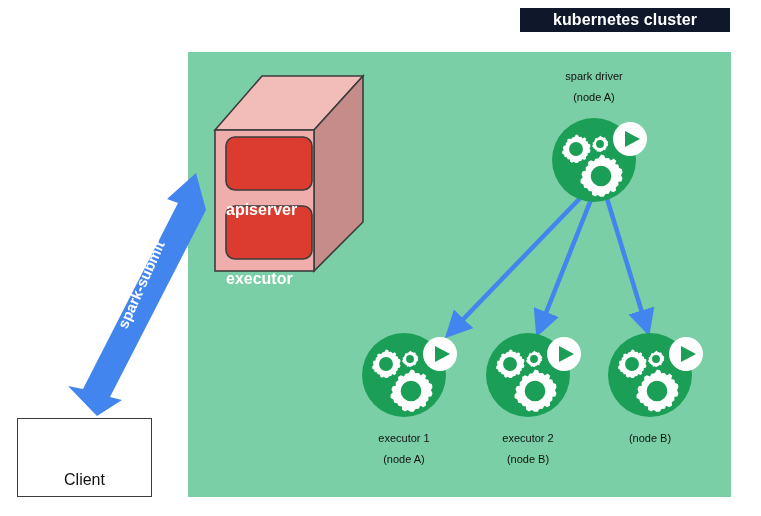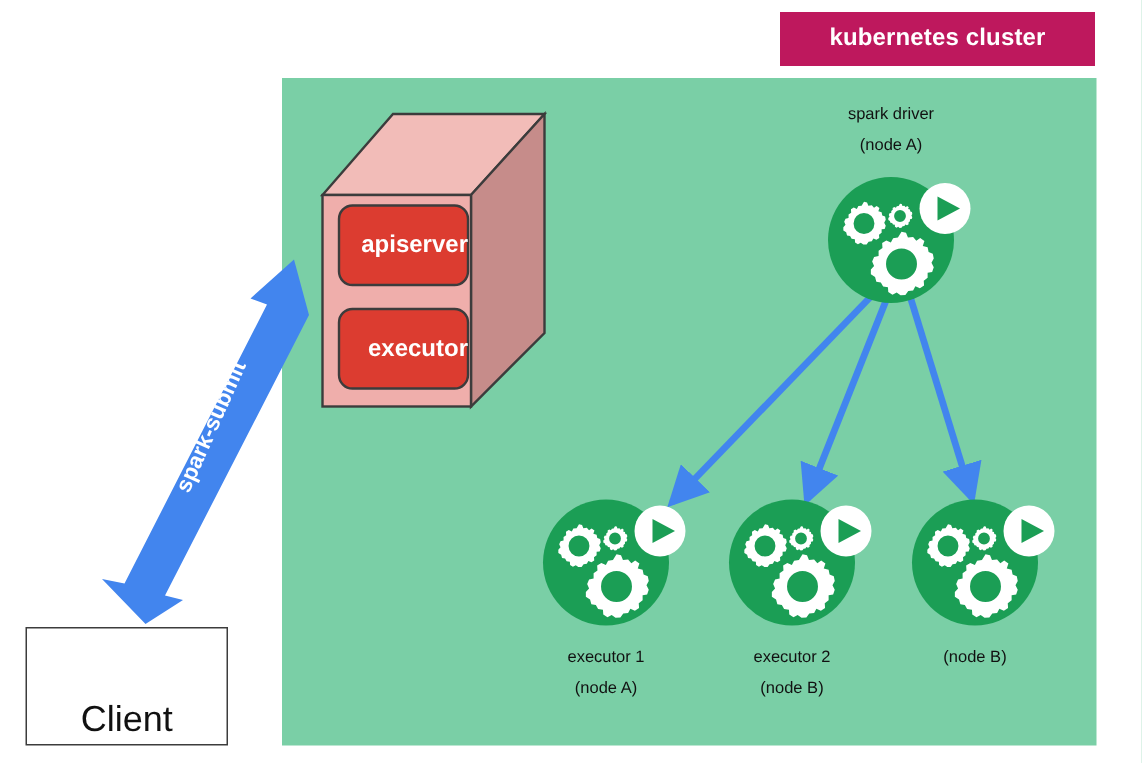--- a/index.html
+++ b/index.html
@@ -27,22 +27,22 @@
   .txt {
     position: absolute;
     white-space: pre;
     pointer-events: none;
   }
   .k8s-badge {
     position: absolute;
     left: 520px;
     top: 8px;
     width: 210px;
-    height: 36px;
-    background: #be185d;
+    height: 24px;
+    background: #0f172a;
     display: flex;
     align-items: center;
     justify-content: center;
   }
   .k8s-badge span {
     color: #ffffff;
     font-size: 16px;
     font-weight: bold;
     letter-spacing: 0.1px;
   }
@@ -54,35 +54,36 @@
     height: 79px;
     background: #ffffff;
     border: 1px solid #3c3c3c;
     box-sizing: border-box;
     display: flex;
     align-items: center;
     justify-content: center;
   }
   .client-box span {
     color: #111111;
-    font-size: 24px;
+    font-size: 16px;
     margin-top: 44px;
   }
   .node-label {
     position: absolute;
     text-align: center;
     color: #111111;
     font-size: 11px;
     line-height: 21px;
   }
   .box-label {
     color: #ffffff;
     font-size: 16px;
     font-weight: bold;
-    text-align: right;
+    text-align: left;
+    margin-top: 46px;
   }
   .submit-label {
     position: absolute;
     color: #ffffff;
     font-size: 15px;
     font-weight: bold;
     transform-origin: left top;
     transform: rotate(-66deg);
   }
 </style>

